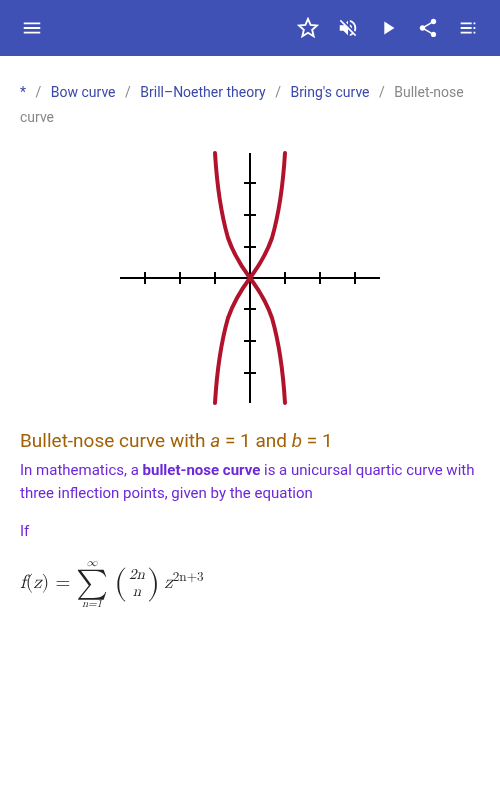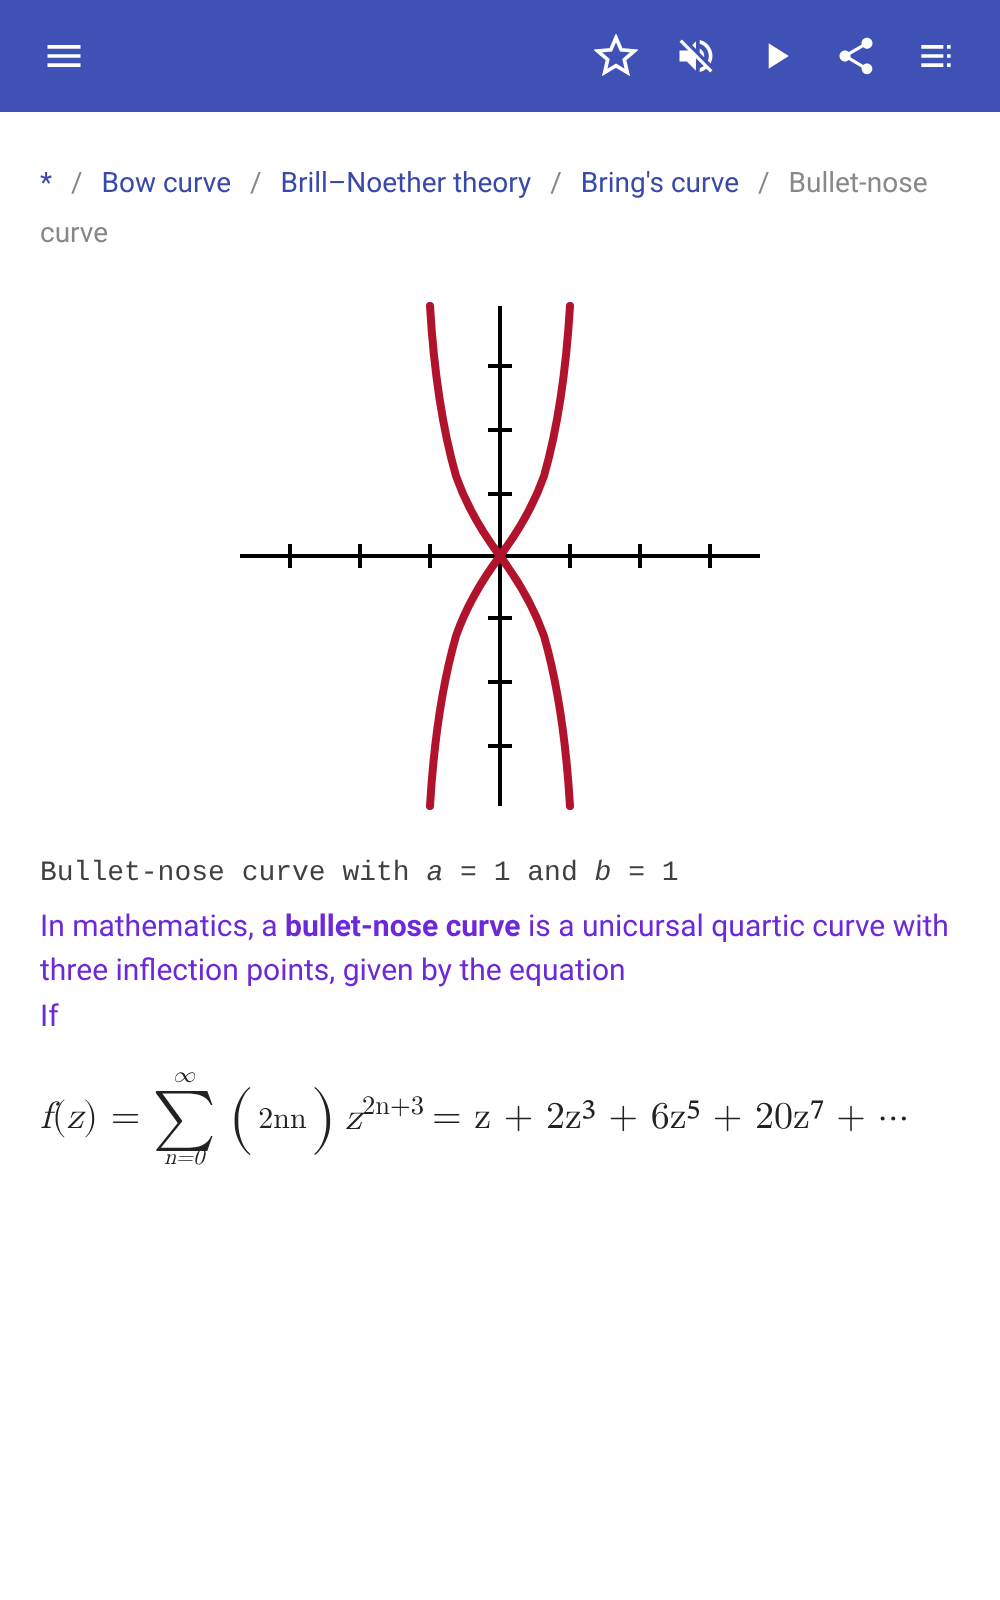--- a/index.html
+++ b/index.html
@@ -38,24 +38,23 @@
     line-height: 1.8;
   }
   .breadcrumb .sep { color: #888; margin: 0 6px; }
   .breadcrumb a { color: #3949ab; text-decoration: none; }
   .breadcrumb .current { color: #888; }
   .graph-wrap {
     text-align: center;
     margin: 8px 0 12px 0;
   }
   .caption {
-    color: #404040;
-    font-size: 14px;
+    color: #a16207;
+    font-size: 19px;
     margin-top: 6px;
-    font-family: Liberation Mono, monospace;
   }
   .para {
     color: #6d28d9;
     font-size: 15px;
     margin-top: 4px;
     line-height: 1.5;
   }
   .math {
     font-family: "Latin Modern Math", "STIX Two Math", "Cambria Math", Georgia, serif;
     font-size: 19px;
@@ -82,24 +81,25 @@
   .bigop .lim { font-size: 11px; font-style: italic; }
   .bigop .sigma { font-size: 30px; }
   .binom {
     display: inline-flex;
     align-items: center;
     font-style: normal;
   }
   .binom .paren { font-size: 34px; line-height: 1; }
   .binom .stack {
     display: inline-flex;
-    flex-direction: row;
+    flex-direction: column;
     align-items: center;
     font-size: 15px;
     line-height: 1.15;
+    font-style: italic;
     padding: 0 2px;
   }
   strong { font-weight: 700; }
 </style>
 </head>
 <body>
 
 <div class="appbar">
   <div class="icon-btn">
     <svg width="22" height="22" viewBox="0 0 24 24">
@@ -188,37 +188,36 @@
   <div class="caption">
     <span>Bullet-nose curve with </span><em>a</em><span> = 1 and </span><em>b</em><span> = 1</span>
   </div>
 
   <p class="para">
     <span>In mathematics, a </span><strong>bullet-nose curve</strong><span> is a unicursal quartic curve with three inflection points, given by the equation</span>
   </p>
 
 
 
-  <p class="para" style="margin-top:0">If</p>
+  <p class="para" style="margin-top:16px">If</p>
 
   <div class="math" style="margin-top:14px">
     <span class="sum-block">
       <span>f<span class="rm">(</span>z<span class="rm">)</span> <span class="rm">=</span></span>
       <span class="bigop">
         <span class="lim">∞</span>
         <span class="sigma">∑</span>
-        <span class="lim">n=0</span>
+        <span class="lim">n=1</span>
       </span>
       <span class="binom">
         <span class="paren">(</span>
         <span class="stack">
           <span>2n</span>
           <span>n</span>
         </span>
         <span class="paren">)</span>
       </span>
       <span>z<sup><span>2n+3</span></sup></span>
-      <span class="rm"> = z + 2z³ + 6z⁵ + 20z⁷ + ⋯</span>
     </span>
   </div>
 
 
 </div>
 
 </body></html>

